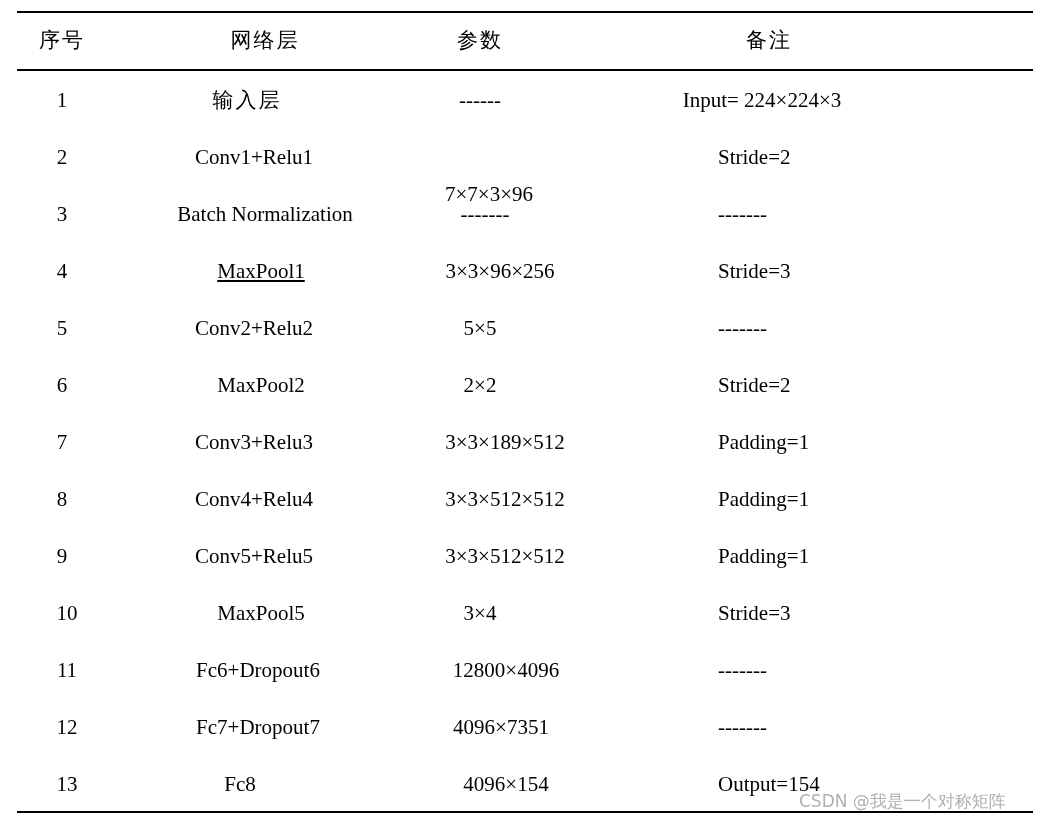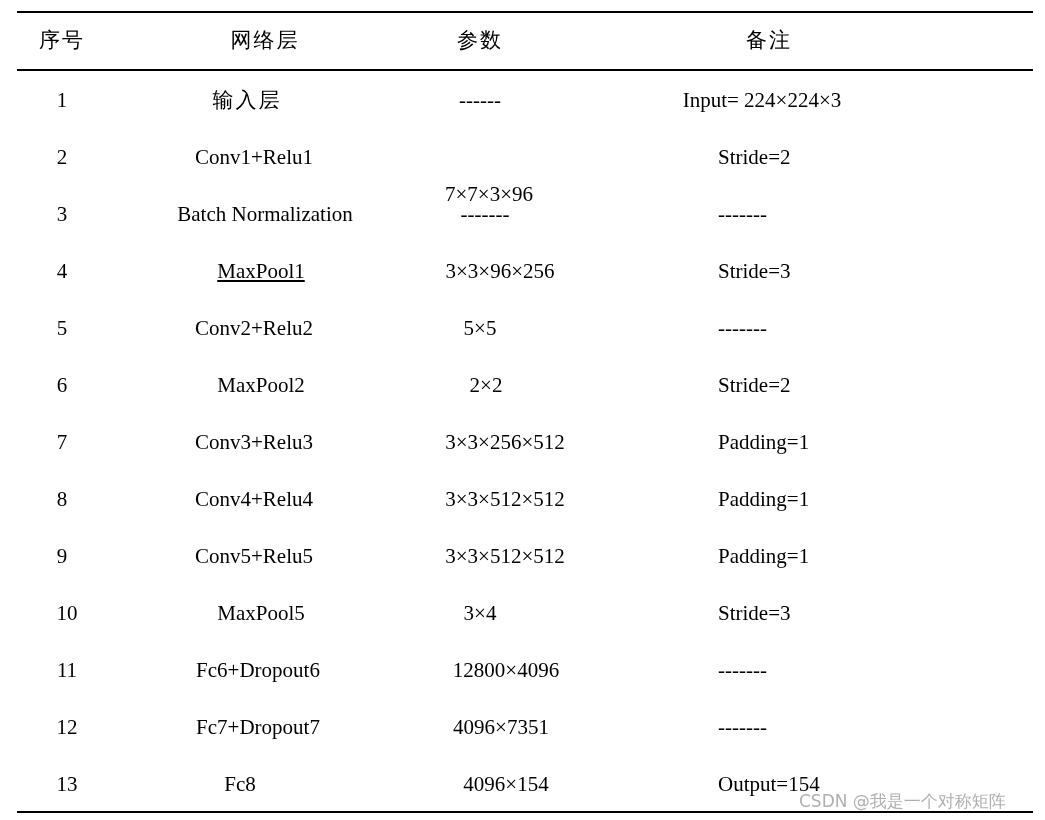--- a/index.html
+++ b/index.html
@@ -101,28 +101,28 @@
   <div>
     <span class="cell c-idx" style="top:316px;">5</span>
     <span class="cell c-layer" style="top:316px; left:254px;">Conv2+Relu2</span>
     <span class="cell c-param" style="top:316px;">5×5</span>
     <span class="cell c-note" style="top:316px;">-------</span>
   </div>
 
   <div>
     <span class="cell c-idx" style="top:373px;">6</span>
     <span class="cell c-layer" style="top:373px; left:261px;">MaxPool2</span>
-    <span class="cell c-param" style="top:373px;margin-left:6px;">2×2</span>
+    <span class="cell c-param" style="top:373px;">2×2</span>
     <span class="cell c-note" style="top:373px;">Stride=2</span>
   </div>
 
   <div>
     <span class="cell c-idx" style="top:430px;">7</span>
     <span class="cell c-layer" style="top:430px; left:254px;">Conv3+Relu3</span>
-    <span class="cell c-param" style="top:430px; left:505px;">3×3×256×512</span>
+    <span class="cell c-param" style="top:430px; left:505px;">3×3×189×512</span>
     <span class="cell c-note" style="top:430px;">Padding=1</span>
   </div>
 
   <div>
     <span class="cell c-idx" style="top:487px;">8</span>
     <span class="cell c-layer" style="top:487px; left:254px;">Conv4+Relu4</span>
     <span class="cell c-param" style="top:487px; left:505px;">3×3×512×512</span>
     <span class="cell c-note" style="top:487px;">Padding=1</span>
   </div>
 

